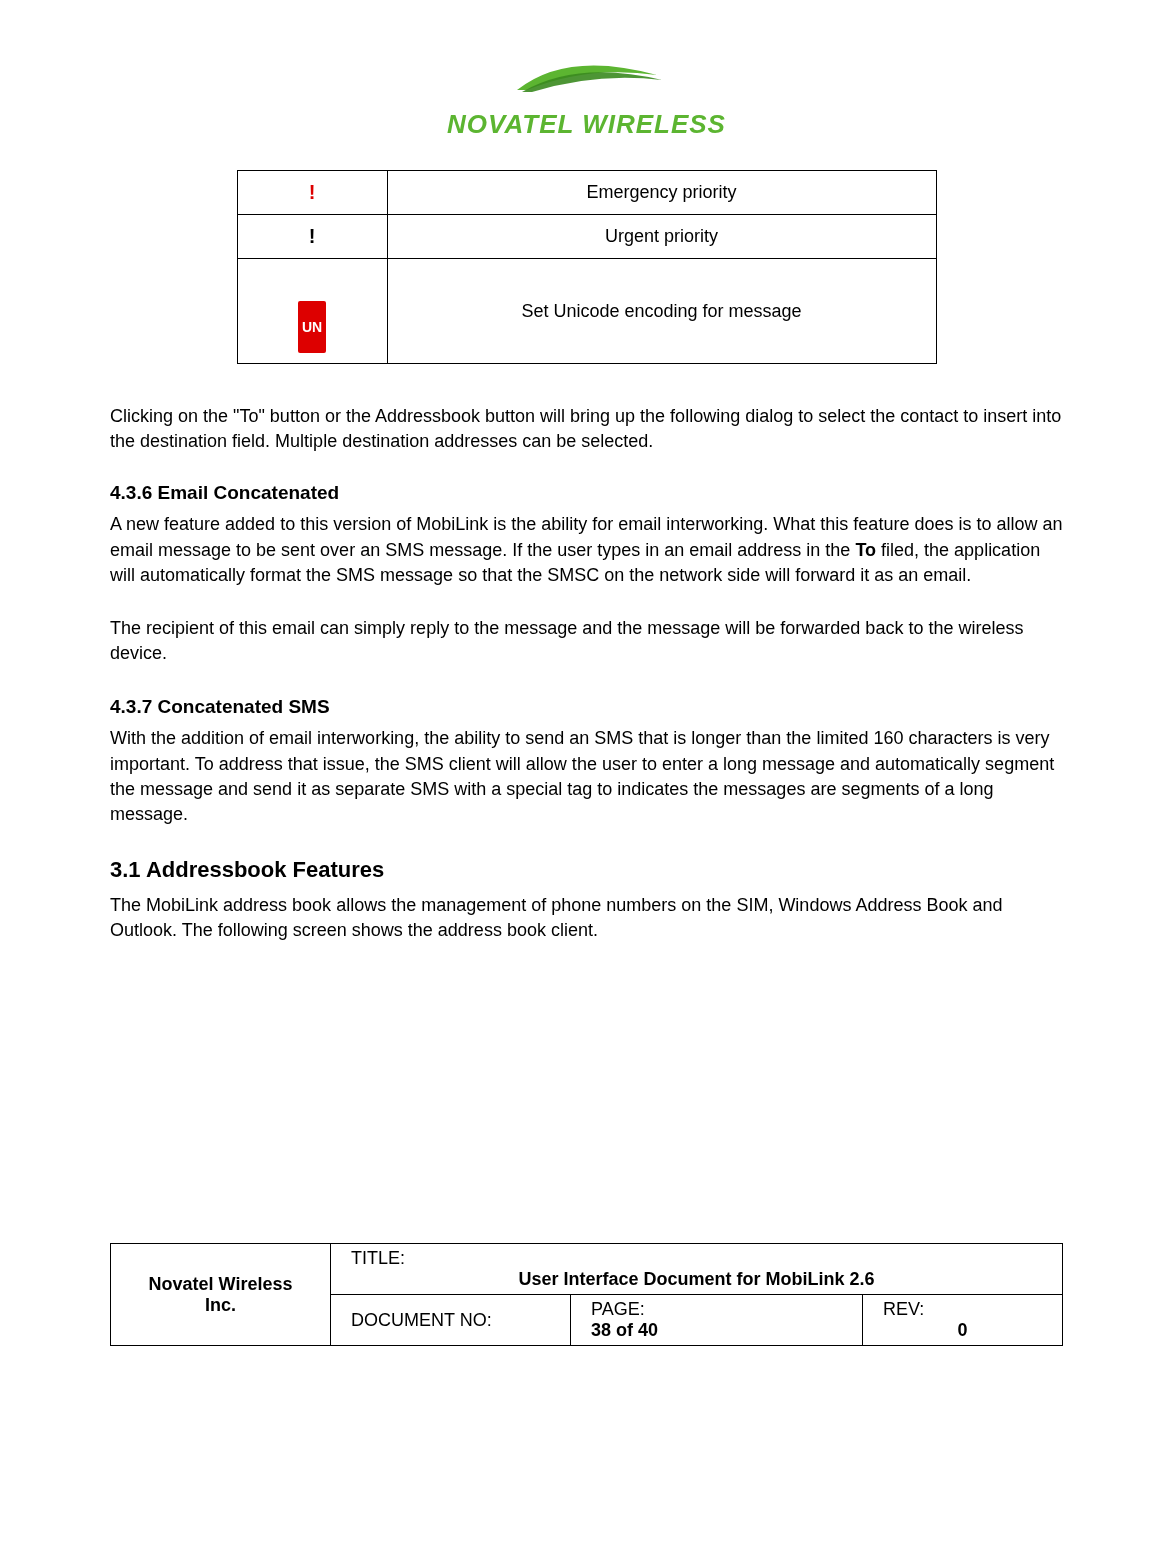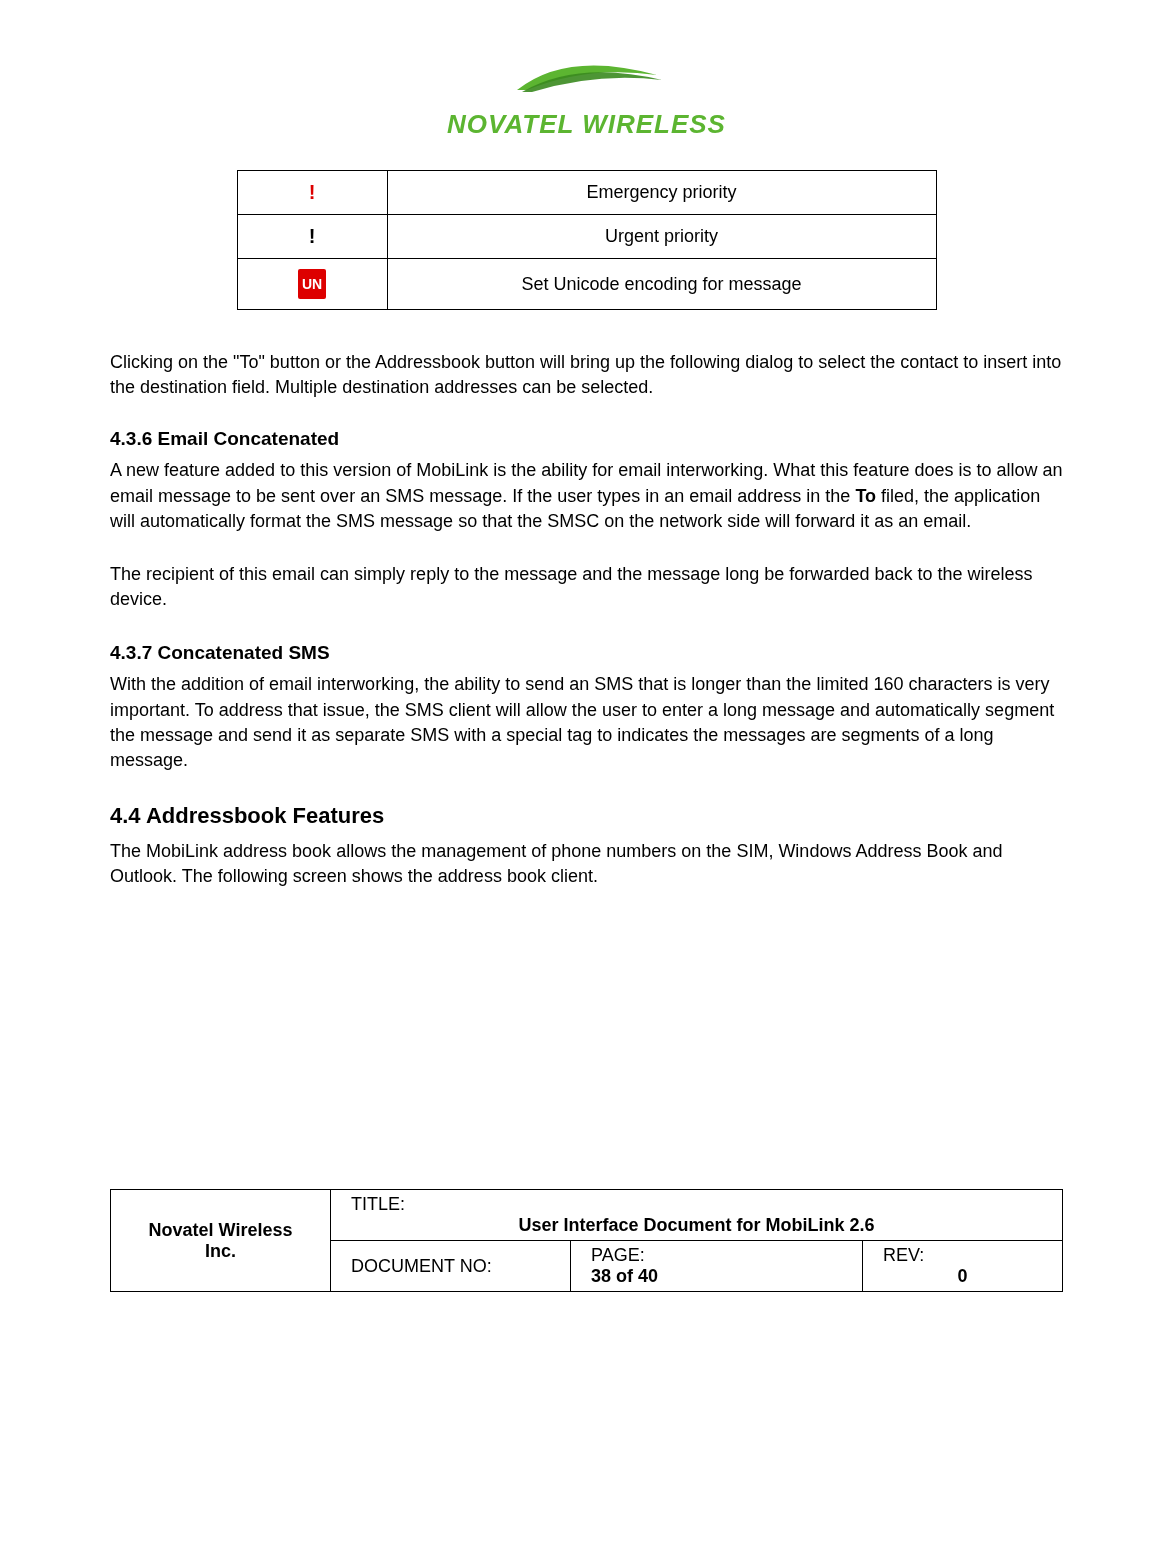--- a/index.html
+++ b/index.html
@@ -58,22 +58,23 @@
       color: #000;
       font-weight: bold;
       font-size: 20px;
     }
     .unicode-icon {
       display: inline-block;
       background: #d00;
       color: #fff;
       font-weight: bold;
       font-size: 14px;
-      padding: 7px 4px;
+      padding: 18px 4px;
       border-radius: 2px;
+      margin-top: 32px;
     }
     .body-para {
       font-size: 18px;
       line-height: 1.4;
       margin-bottom: 28px;
     }
     .section-heading {
       font-size: 19px;
       font-weight: bold;
       margin-bottom: 8px;
@@ -144,30 +145,30 @@
   </tbody>
 </table>
 
 <p class="body-para">Clicking on the "To" button or the Addressbook button will bring up the following dialog to select the contact to insert into the destination field.  Multiple destination addresses can be selected.</p>
 
 <div class="section-block">
   <div class="section-heading">4.3.6    Email Concatenated</div>
   <p class="body-para">
     <span>A new feature added to this version of MobiLink is the ability for email interworking.  What this feature does is to allow an email message to be sent over an SMS message.  If the user types in an email address in the </span><span class="bold-inline">To</span><span> filed, the application will automatically format the SMS message so that the SMSC on the network side will forward it as an email.</span>
   </p>
-  <p class="body-para">The recipient of this email can simply reply to the message and the message long be forwarded back to the wireless device.</p>
+  <p class="body-para">The recipient of this email can simply reply to the message and the message will be forwarded back to the wireless device.</p>
 </div>
 
 <div class="section-block">
   <div class="section-heading">4.3.7    Concatenated SMS</div>
   <p class="body-para">With the addition of email interworking, the ability to send an SMS that is longer than the limited 160 characters is very important.  To address that issue, the SMS client will allow the user to enter a long message and automatically segment the message and send it as separate SMS with a special tag to indicates the messages are segments of a long message.</p>
 </div>
 
 <div class="section-block">
-  <div class="subsection-heading">4.4   Addressbook Features</div>
+  <div class="subsection-heading">3.1   Addressbook Features</div>
   <p class="body-para">The MobiLink address book allows the management of phone numbers on the SIM, Windows Address Book and Outlook.  The following screen shows the address book client.</p>
 </div>
 
 <table class="footer-table">
   <tbody>
       <tr>
     <td rowspan="2" class="footer-company" style="width:220px; vertical-align:middle;">
       <div>Novatel Wireless</div>
       <div>Inc.</div>
     </td>

